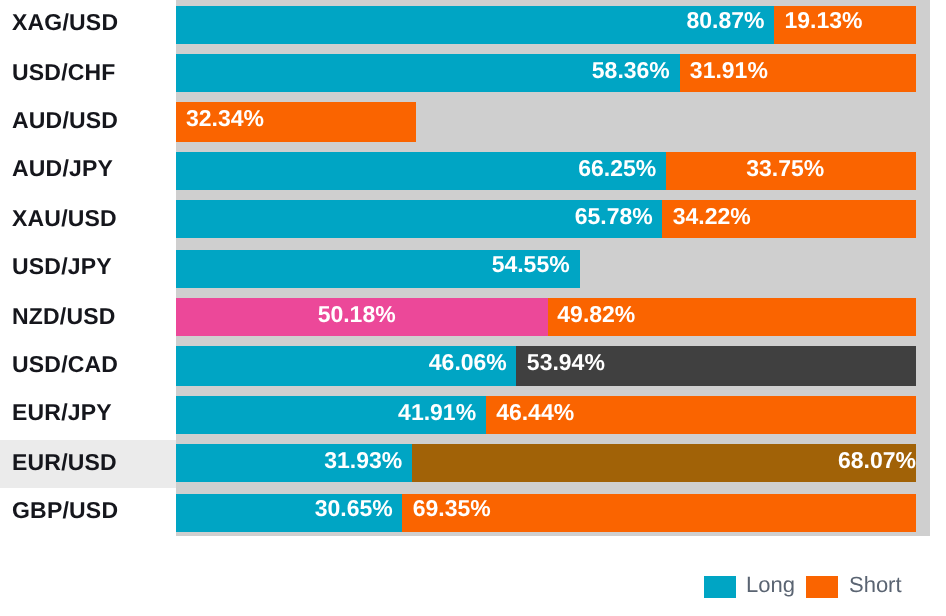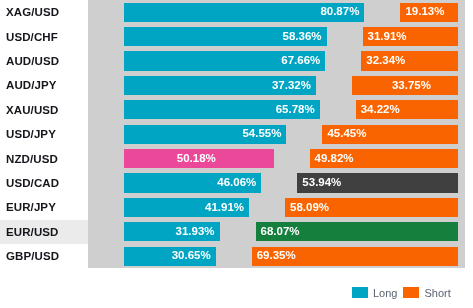--- a/index.html
+++ b/index.html
@@ -87,21 +87,20 @@
     display: flex;
   }
 
   .seg {
     height: 100%;
     display: flex;
     align-items: center;
     box-sizing: border-box;
     overflow: hidden;
     white-space: nowrap;
-    margin-left: 36px;
   }
   .seg-long {
     background: #00a5c4;
     justify-content: flex-end;
     padding-right: 5px;
   }
   .seg-short {
     background: #fa6400;
     justify-content: flex-start;
     padding-left: 5px;
@@ -118,21 +117,21 @@
     position: absolute;
     left: 352px;
     top: 285px;
     display: flex;
     align-items: center;
     gap: 6px;
     height: 16px;
   }
   .legend-item {
     display: flex;
-    align-items: flex-start;
+    align-items: center;
     gap: 5px;
   }
   .legend-swatch {
     width: 16px;
     height: 11px;
     flex: none;
   }
   .legend-swatch.long { background: #00a5c4; }
   .legend-swatch.short { background: #fa6400; }
   .legend-label {
@@ -167,34 +166,31 @@
           </div>
           <div class="seg seg-short" style="width: 31.91%; background: rgb(250, 100, 0);">
             <span class="seg-value">31.91%</span>
           </div>
         </div>
       </div>
       <div class="row">
         <div class="bar-track"></div>
         <div class="row-label">AUD/USD</div>
         <div class="bar-wrap">
-          <div class="seg seg-long" style="width: 67.66%; background: rgb(0, 165, 196);">
-            <span class="seg-value">67.66%</span>
-          </div>
           <div class="seg seg-short" style="width: 32.34%; background: rgb(250, 100, 0);">
             <span class="seg-value">32.34%</span>
           </div>
         </div>
       </div>
       <div class="row">
         <div class="bar-track"></div>
         <div class="row-label">AUD/JPY</div>
         <div class="bar-wrap">
           <div class="seg seg-long" style="width: 66.25%; background: rgb(0, 165, 196);">
-            <span class="seg-value">37.32%</span>
+            <span class="seg-value">66.25%</span>
           </div>
           <div class="seg seg-short" style="width: 33.75%; background: rgb(250, 100, 0); padding-left: 40px;">
             <span class="seg-value">33.75%</span>
           </div>
         </div>
       </div>
       <div class="row">
         <div class="bar-track"></div>
         <div class="row-label">XAU/USD</div>
         <div class="bar-wrap">
@@ -206,23 +202,20 @@
           </div>
         </div>
       </div>
       <div class="row">
         <div class="bar-track"></div>
         <div class="row-label">USD/JPY</div>
         <div class="bar-wrap">
           <div class="seg seg-long" style="width: 54.55%; background: rgb(0, 165, 196);">
             <span class="seg-value">54.55%</span>
           </div>
-          <div class="seg seg-short" style="width: 45.45%; background: rgb(250, 100, 0);">
-            <span class="seg-value">45.45%</span>
-          </div>
         </div>
       </div>
       <div class="row">
         <div class="bar-track"></div>
         <div class="row-label">NZD/USD</div>
         <div class="bar-wrap">
           <div class="seg seg-long" style="width: 50.18%; background: #ec4899; justify-content: center;">
             <span class="seg-value">50.18%</span>
           </div>
           <div class="seg seg-short" style="width: 49.82%; background: rgb(250, 100, 0);">
@@ -243,33 +236,33 @@
         </div>
       </div>
       <div class="row">
         <div class="bar-track"></div>
         <div class="row-label">EUR/JPY</div>
         <div class="bar-wrap">
           <div class="seg seg-long" style="width: 41.91%; background: rgb(0, 165, 196);">
             <span class="seg-value">41.91%</span>
           </div>
           <div class="seg seg-short" style="width: 58.09%; background: rgb(250, 100, 0);">
-            <span class="seg-value">58.09%</span>
+            <span class="seg-value">46.44%</span>
           </div>
         </div>
       </div>
       <div class="row is-highlighted">
         <div class="row-highlight"></div>
         <div class="bar-track"></div>
         <div class="row-label">EUR/USD</div>
         <div class="bar-wrap">
           <div class="seg seg-long" style="width: 31.93%; background: rgb(0, 165, 196);">
             <span class="seg-value">31.93%</span>
           </div>
-          <div class="seg seg-short" style="width: 68.07%; background: #15803d;">
+          <div class="seg seg-short" style="width: 68.07%; background: #a16207; justify-content: flex-end;">
             <span class="seg-value">68.07%</span>
           </div>
         </div>
       </div>
       <div class="row">
         <div class="bar-track"></div>
         <div class="row-label">GBP/USD</div>
         <div class="bar-wrap">
           <div class="seg seg-long" style="width: 30.65%; background: rgb(0, 165, 196);">
             <span class="seg-value">30.65%</span>

